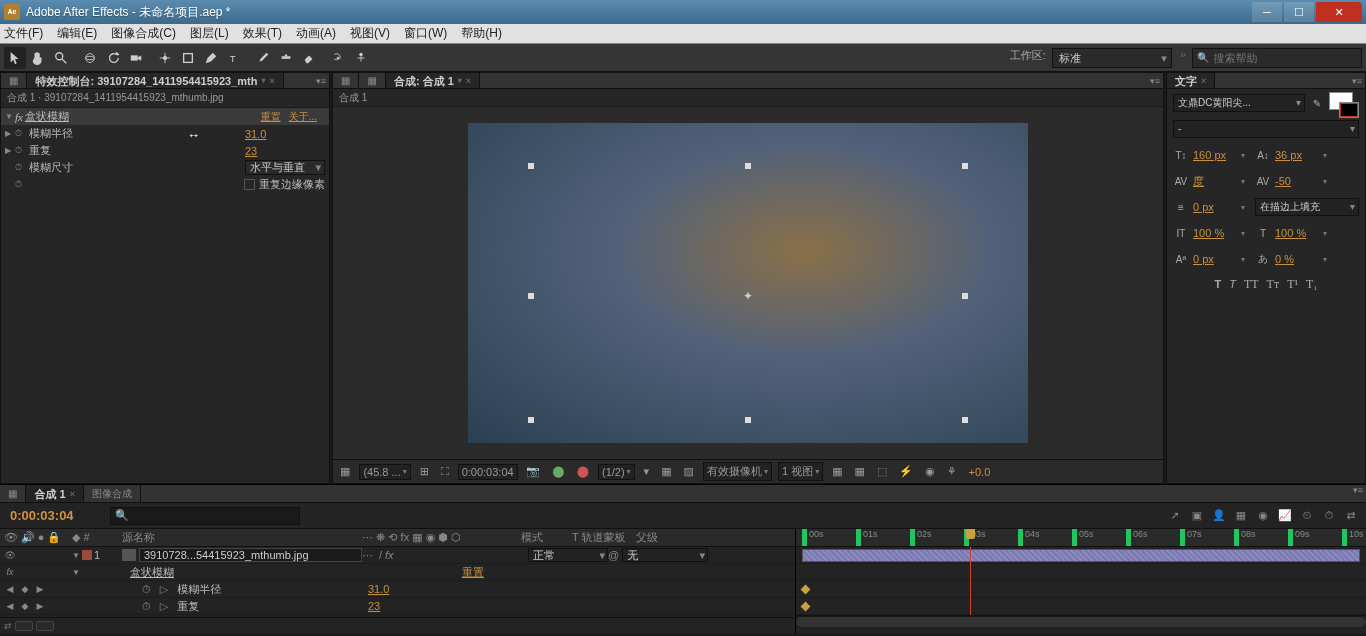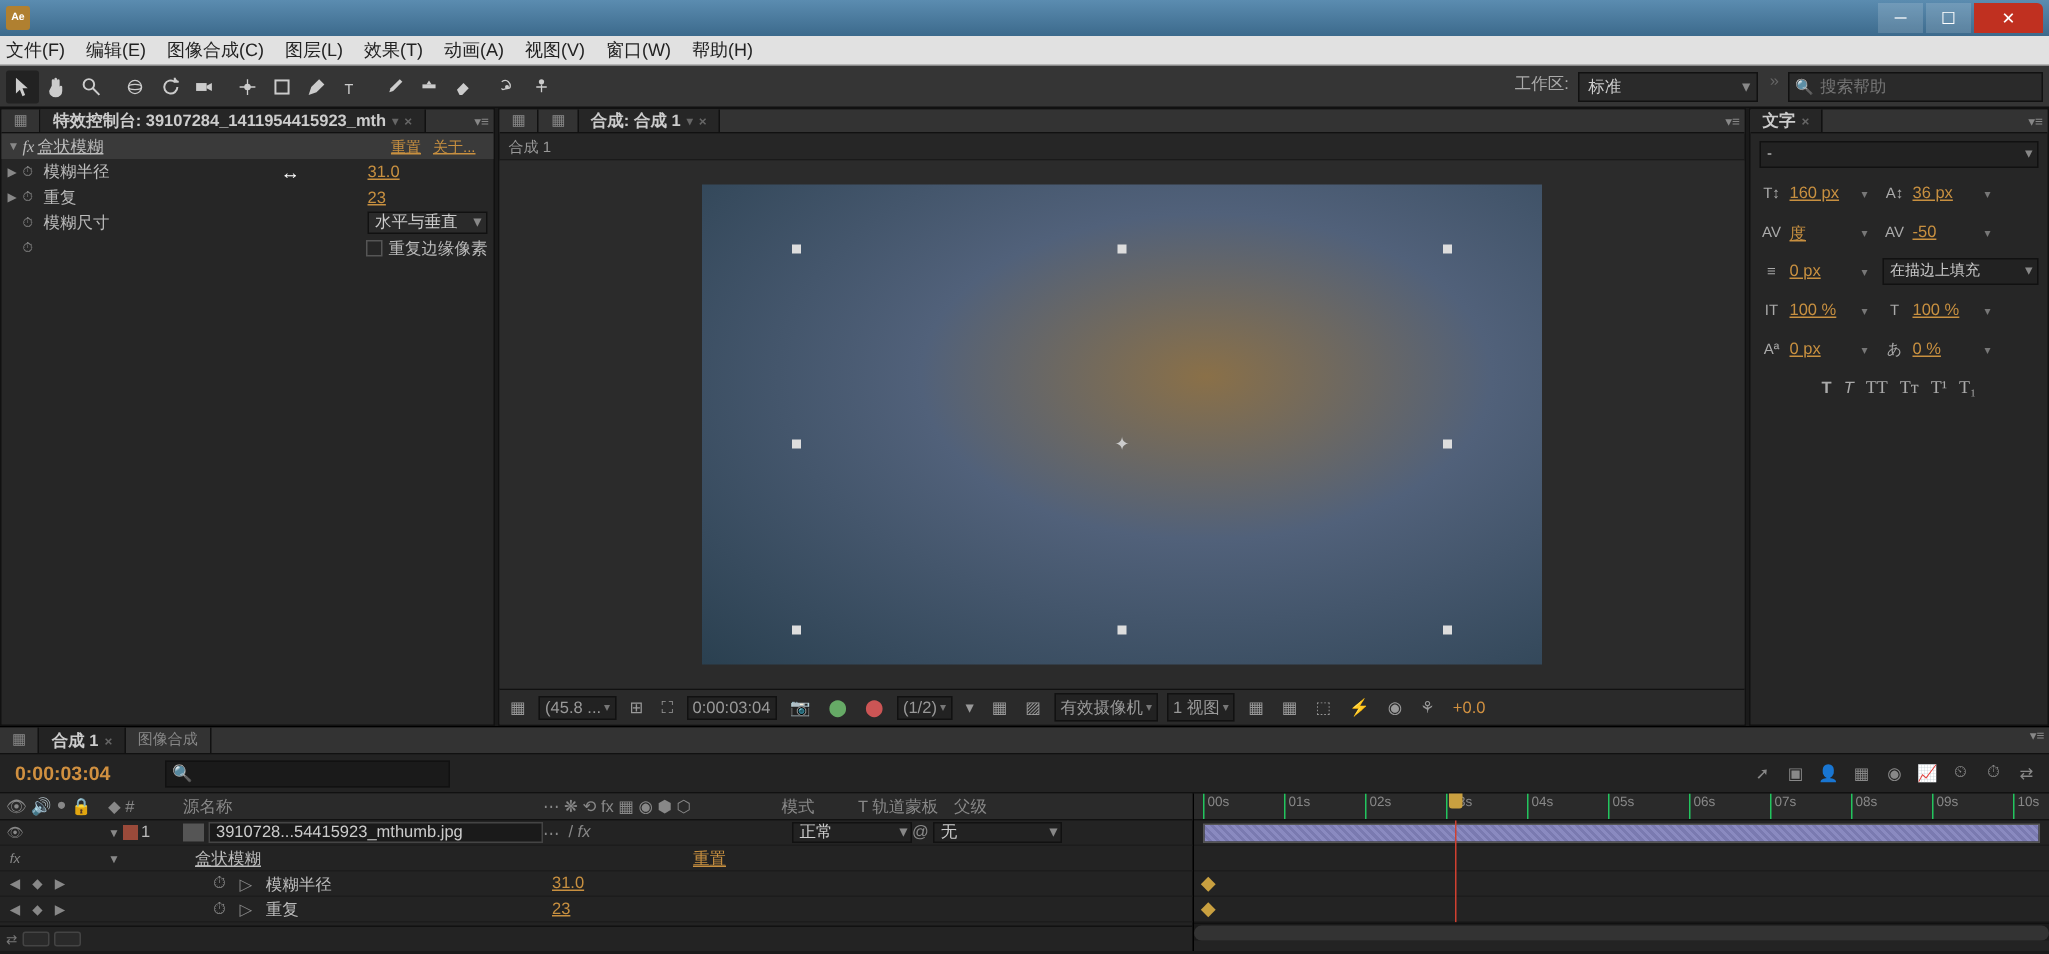--- a/index.html
+++ b/index.html
@@ -131,38 +131,39 @@
 .tl-row .c7 .pdd::after{content:'▾'; position:absolute; right:2px; color:#888;}
 .tl-row.prop .c3 { padding-left: 20px; }
 .tl-row.prop .valor { color:#c89040; text-decoration:underline; margin-left:6px;}
 .tl-row.fxtitle .c3 { padding-left:8px; }
 .tl-row.fxtitle .fxname { text-decoration:underline; }
 .tl-row.fxtitle .reset { color:#c89040; text-decoration:underline; margin-left:auto; margin-right:8px;}
 .tl-icocell { width:12px; text-align:center; color:#888; font-size:9px;}
 
 
 .ruler { height:18px; background:#2a2a2a; border-bottom:1px solid #111; position:relative; }
-.tick { position:absolute; top:0; height:100%; border-left:1px solid #22c55e; color:#888; font-size:9px; padding-left:2px;}
+.tick { position:absolute; top:0; height:100%; border-left:5px solid #22c55e; color:#888; font-size:9px; padding-left:2px;}
 .playhead-head { position:absolute; top:-2px; left:170px; width:9px; height:12px; background:#c9a040; border-radius:2px;}
 .track-area { position:relative; flex:1;}
 .track-row { height:17px; border-bottom:1px solid #1c1c1c; position:relative;}
 .layer-bar { position:absolute; top:2px; height:13px; left:6px; right:6px; background: repeating-linear-gradient(45deg,#8a8ac0,#8a8ac0 2px,#7a7ab0 2px,#7a7ab0 4px); border:1px solid #555;}
 .keyframe { position:absolute; top:5px; width:7px; height:7px; background:#c9a040; transform:rotate(45deg);}
 .timecursor-line { position:absolute; top:0; bottom:0; left:174px; width:1px; background:#d04030;}
 .tl-zoom-scroll { height:12px; background:#1a1a1a; border-top:1px solid #111; position:relative;}
 .tl-zoom-scroll .thumb { position:absolute; left:0; width:100%; top:1px; height:10px; background:#333; border-radius:5px;}
 .nav-l { display:flex; align-items:center; height:17px; padding:0 4px; gap:3px; color:#777; border-top:1px solid #111;}
 .nav-l .navbtn { font-size:9px; }
 .nav-l .sw { width:18px; height:10px; background:#2a2a2a; border:1px solid #444; border-radius:2px;}
 </style>
 </head>
 <body>
 
 <div class="titlebar">
   <div class="ae-icon">Ae</div>
+  <div class="title">Adobe After Effects - 未命名项目.aep *</div>
   <div class="spacer"></div>
   <div class="winbtns">
     <div class="winbtn min">─</div>
     <div class="winbtn max">☐</div>
     <div class="winbtn close">✕</div>
   </div>
 </div>
 
 <div class="menubar">
   <span>文件(F)</span>
@@ -283,20 +284,21 @@
   <div class="panel fx-panel">
     <div class="panel-tabs">
       <div class="ptab">▦</div>
       <div class="ptab active">
           <span>特效控制台: 39107284_1411954415923_mth</span>
           <span class="chev">▾</span>
           <span class="x">×</span>
         </div>
       <div class="panel-flyout">▾≡</div>
     </div>
+    <div class="fx-header">合成 1 · 39107284_1411954415923_mthumb.jpg</div>
     <div style="position:relative">
       <div class="fx-row title">
         <span class="exp">▼</span>
           <span class="fx-icon">fx</span>
         <span class="name" style="text-decoration:underline;">盒状模糊</span>
         <span class="linku">重置</span>
         <span class="linku">关于...</span>
       </div>
       <div class="fx-row">
         <span class="exp">▶</span>
@@ -392,20 +394,28 @@
   <div class="panel char-panel">
     <div class="panel-tabs">
       <div class="ptab active">
           <span>文字</span>
           <span class="x">×</span>
         </div>
       <div class="panel-flyout">▾≡</div>
     </div>
     <div class="char-body">
       <div class="char-row">
+        <div class="font-dd">文鼎DC黄阳尖...</div>
+        <span class="ico">✎</span>
+        <div style="position:relative; width:30px; height:22px;">
+          <div class="swatch fill" style="position:absolute; top:0; left:0;"></div>
+          <div class="swatch stroke" style="position:absolute; bottom:-4px; right:0; width:20px; height:16px;"></div>
+        </div>
+      </div>
+      <div class="char-row">
         <div class="font-dd" style="flex:1">-</div>
       </div>
       <div class="char-row">
         <span class="ico">T↕</span>
         <span class="val">160 px</span>
           <span class="chev">▾</span>
         <span class="ico">A↕</span>
         <span class="val">36 px</span>
           <span class="chev">▾</span>
       </div>

